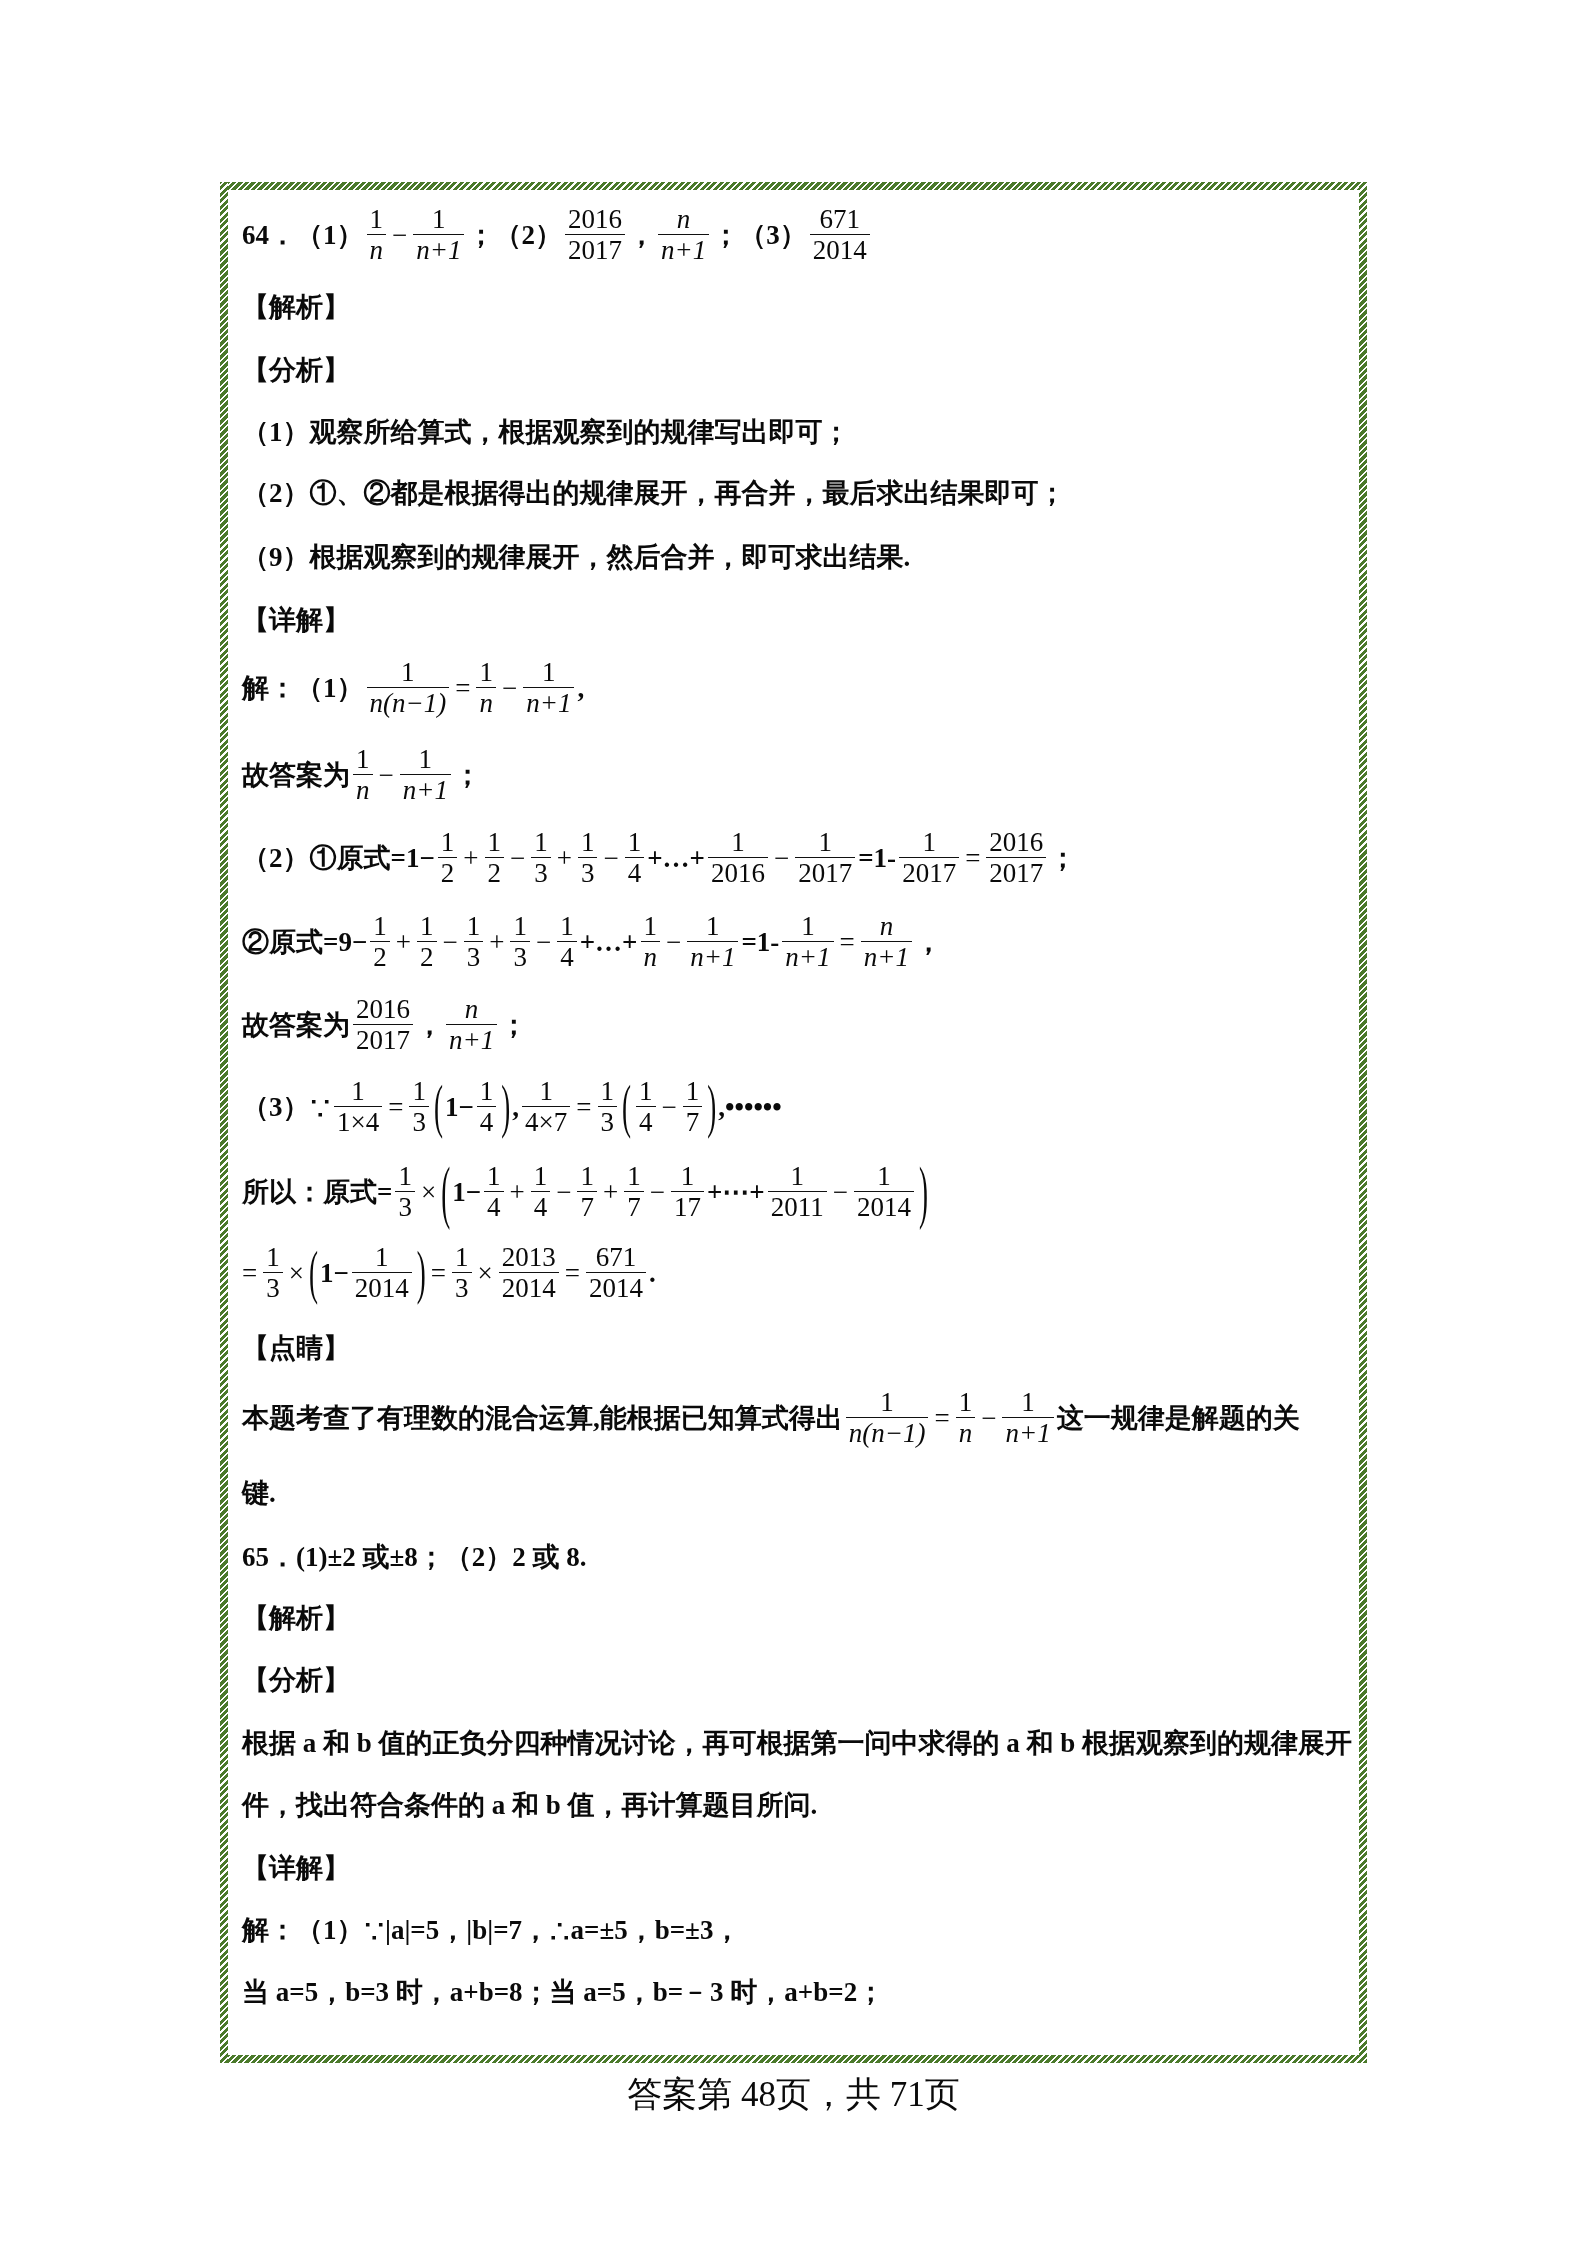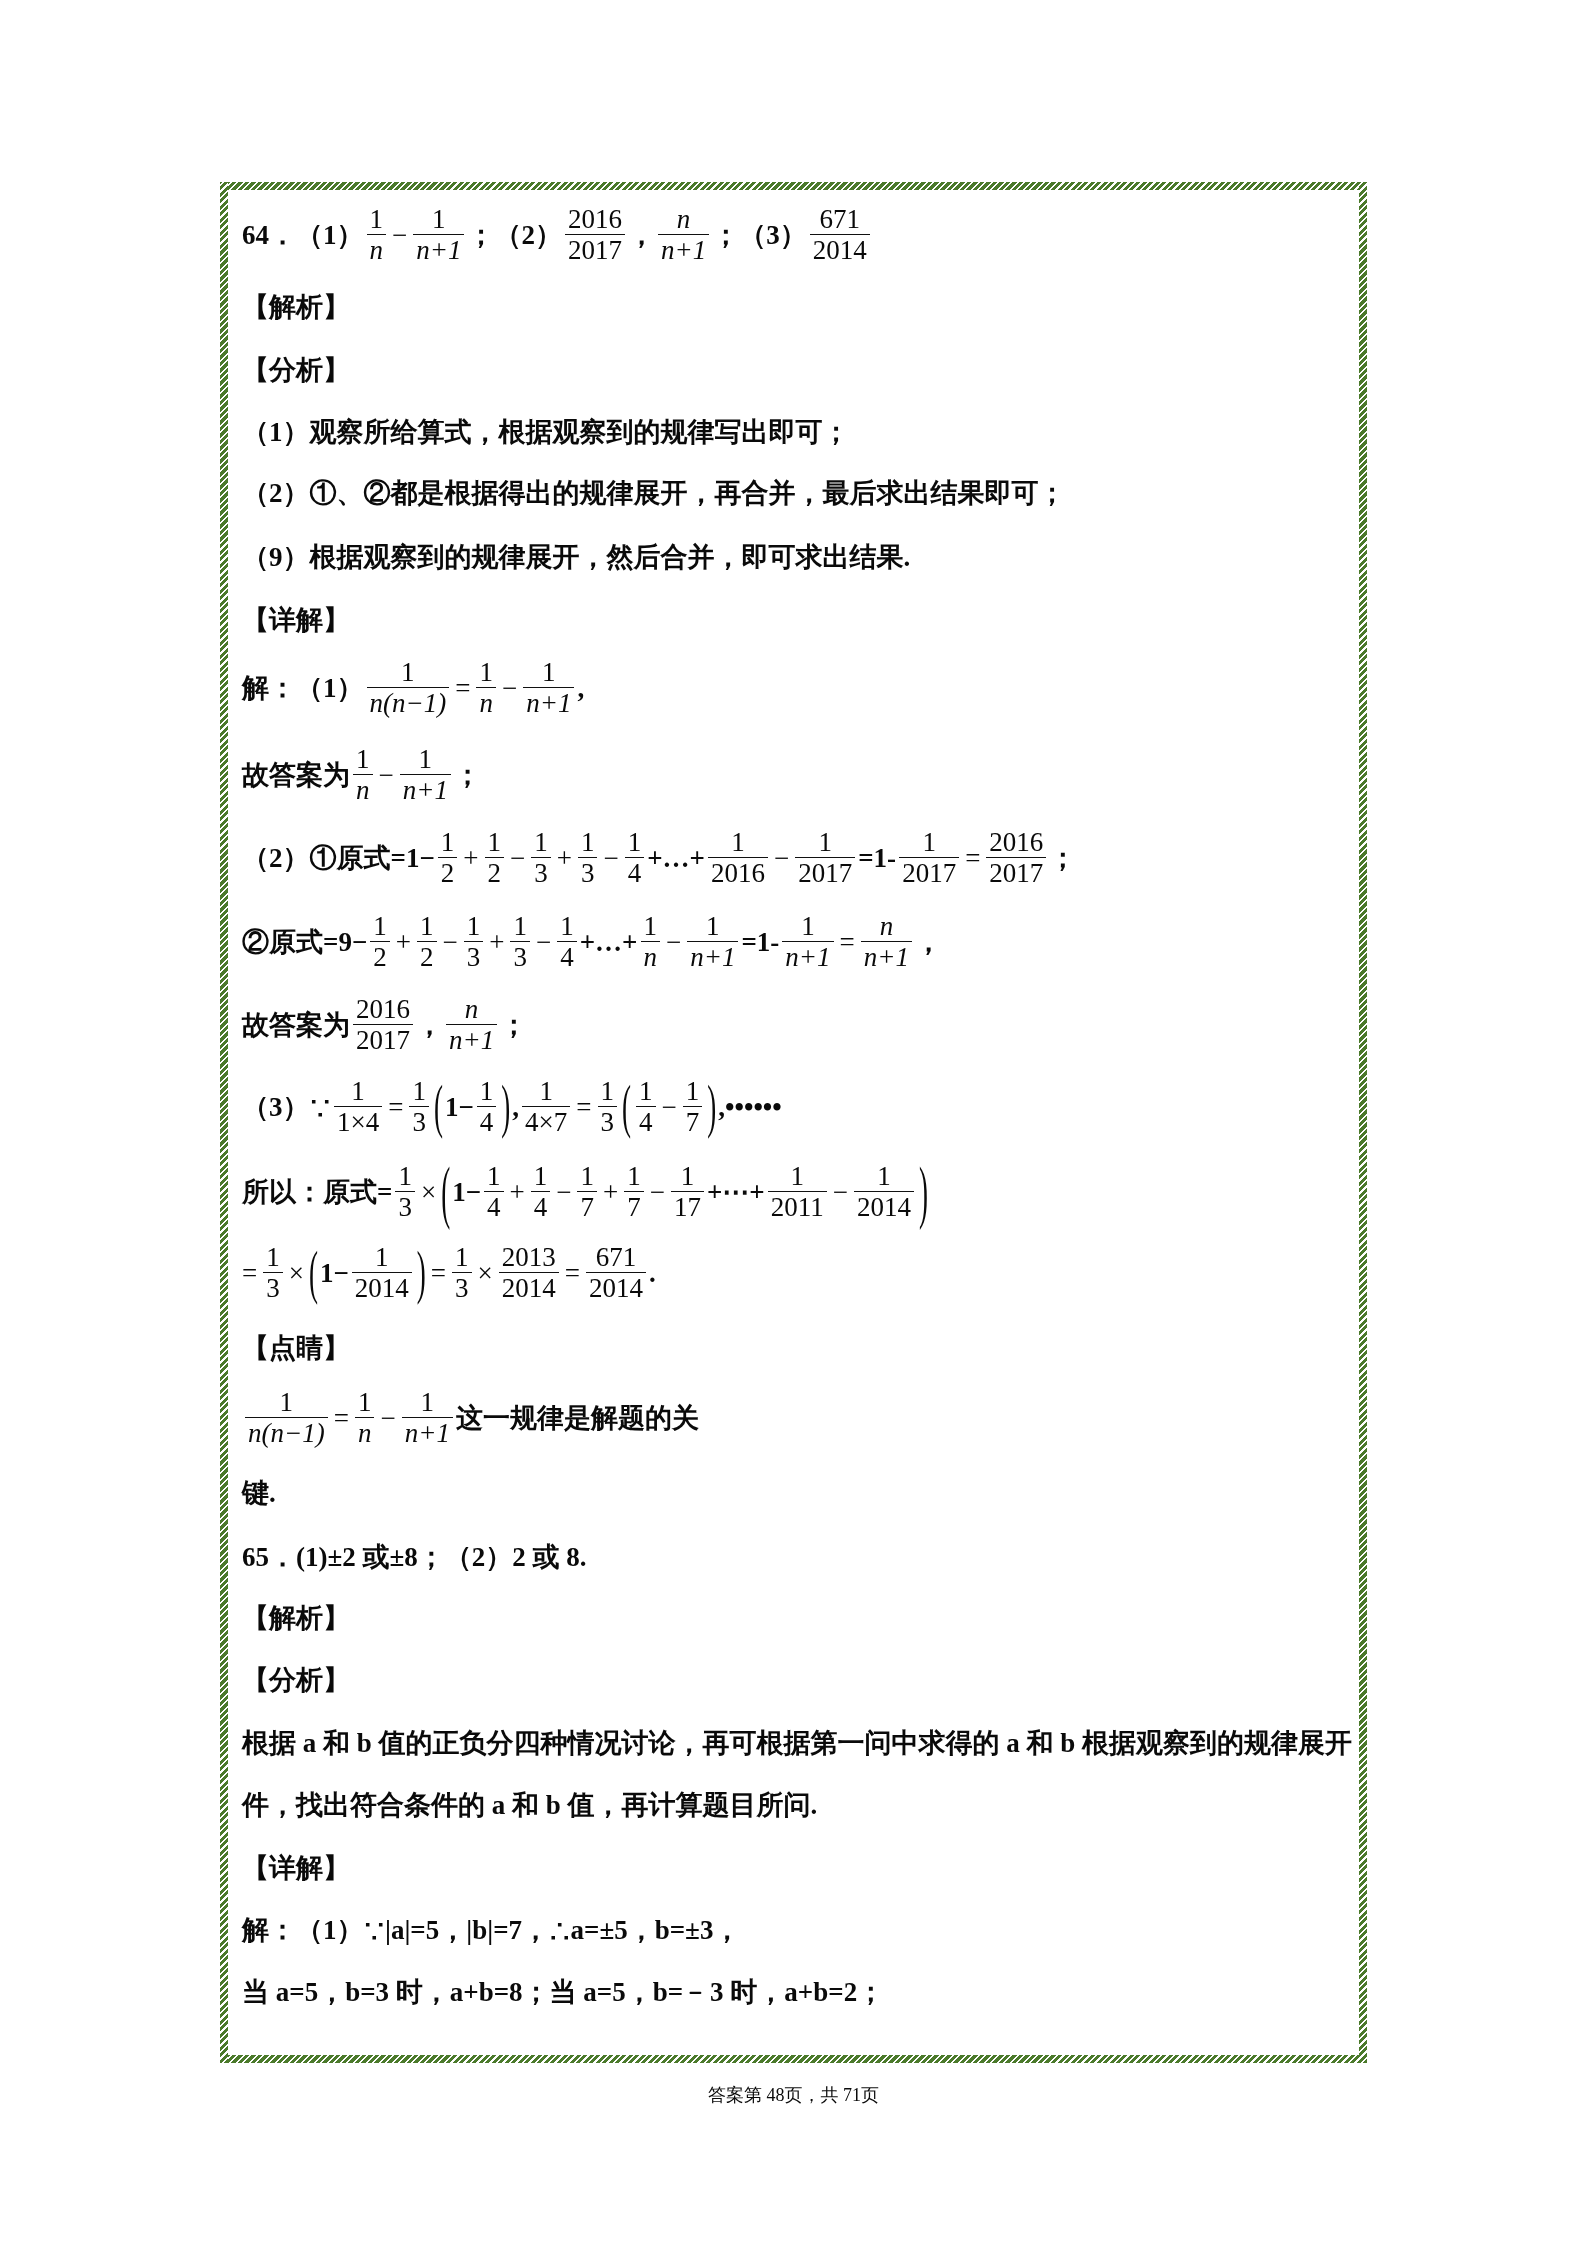--- a/index.html
+++ b/index.html
@@ -29,21 +29,21 @@
     }
     .frac .d { text-align: center; line-height: 31px; padding: 0 3px; }
     .it { font-style: italic; }
     .bp {
       display: inline-block; transform: scaleY(2.2); margin: 0 2px;
       font-weight: normal;
     }
     .bp.xl { transform: scaleY(2.6); }
     .footer {
       position: absolute; left: 0; width: 1587px; top: 2078px;
-      text-align: center; font-size: 18px; line-height: 34px;
+      text-align: center; font-size: 35px; line-height: 34px;
     }
   </style>
 </head>
 <body>
 
 <div class="frame-edge" style="left:220px;top:182px;width:1147px;height:8px;"></div>
 <div class="frame-edge" style="left:220px;top:2055px;width:1147px;height:8px;"></div>
 <div class="frame-edge" style="left:220px;top:182px;width:8px;height:1881px;"></div>
 <div class="frame-edge" style="left:1359px;top:182px;width:8px;height:1881px;"></div>
 
@@ -193,20 +193,21 @@
   <span class="op">×</span>
   <span class="frac"><span class="n">2013</span><span class="d">2014</span></span>
   <span class="op">=</span>
   <span class="frac"><span class="n">671</span><span class="d">2014</span></span>
   <span class="t">.</span>
 </div>
 
 <div class="line" style="top:1308px"><span class="t">【点睛】</span></div>
 
 <div class="line" style="top:1378px">
+  <span class="t">本题考查了有理数的混合运算,能根据已知算式得出</span>
   <span class="frac"><span class="n">1</span><span class="d it">n(n−1)</span></span>
   <span class="op">=</span>
   <span class="frac"><span class="n">1</span><span class="d it">n</span></span>
   <span class="op">−</span>
   <span class="frac"><span class="n">1</span><span class="d it">n+1</span></span>
   <span class="t">这一规律是解题的关</span>
 </div>
 <div class="line" style="top:1453px"><span class="t">键.</span></div>
 
 <div class="line" style="top:1517px"><span class="t">65．(1)±2 或±8；（2）2 或 8.</span></div>

